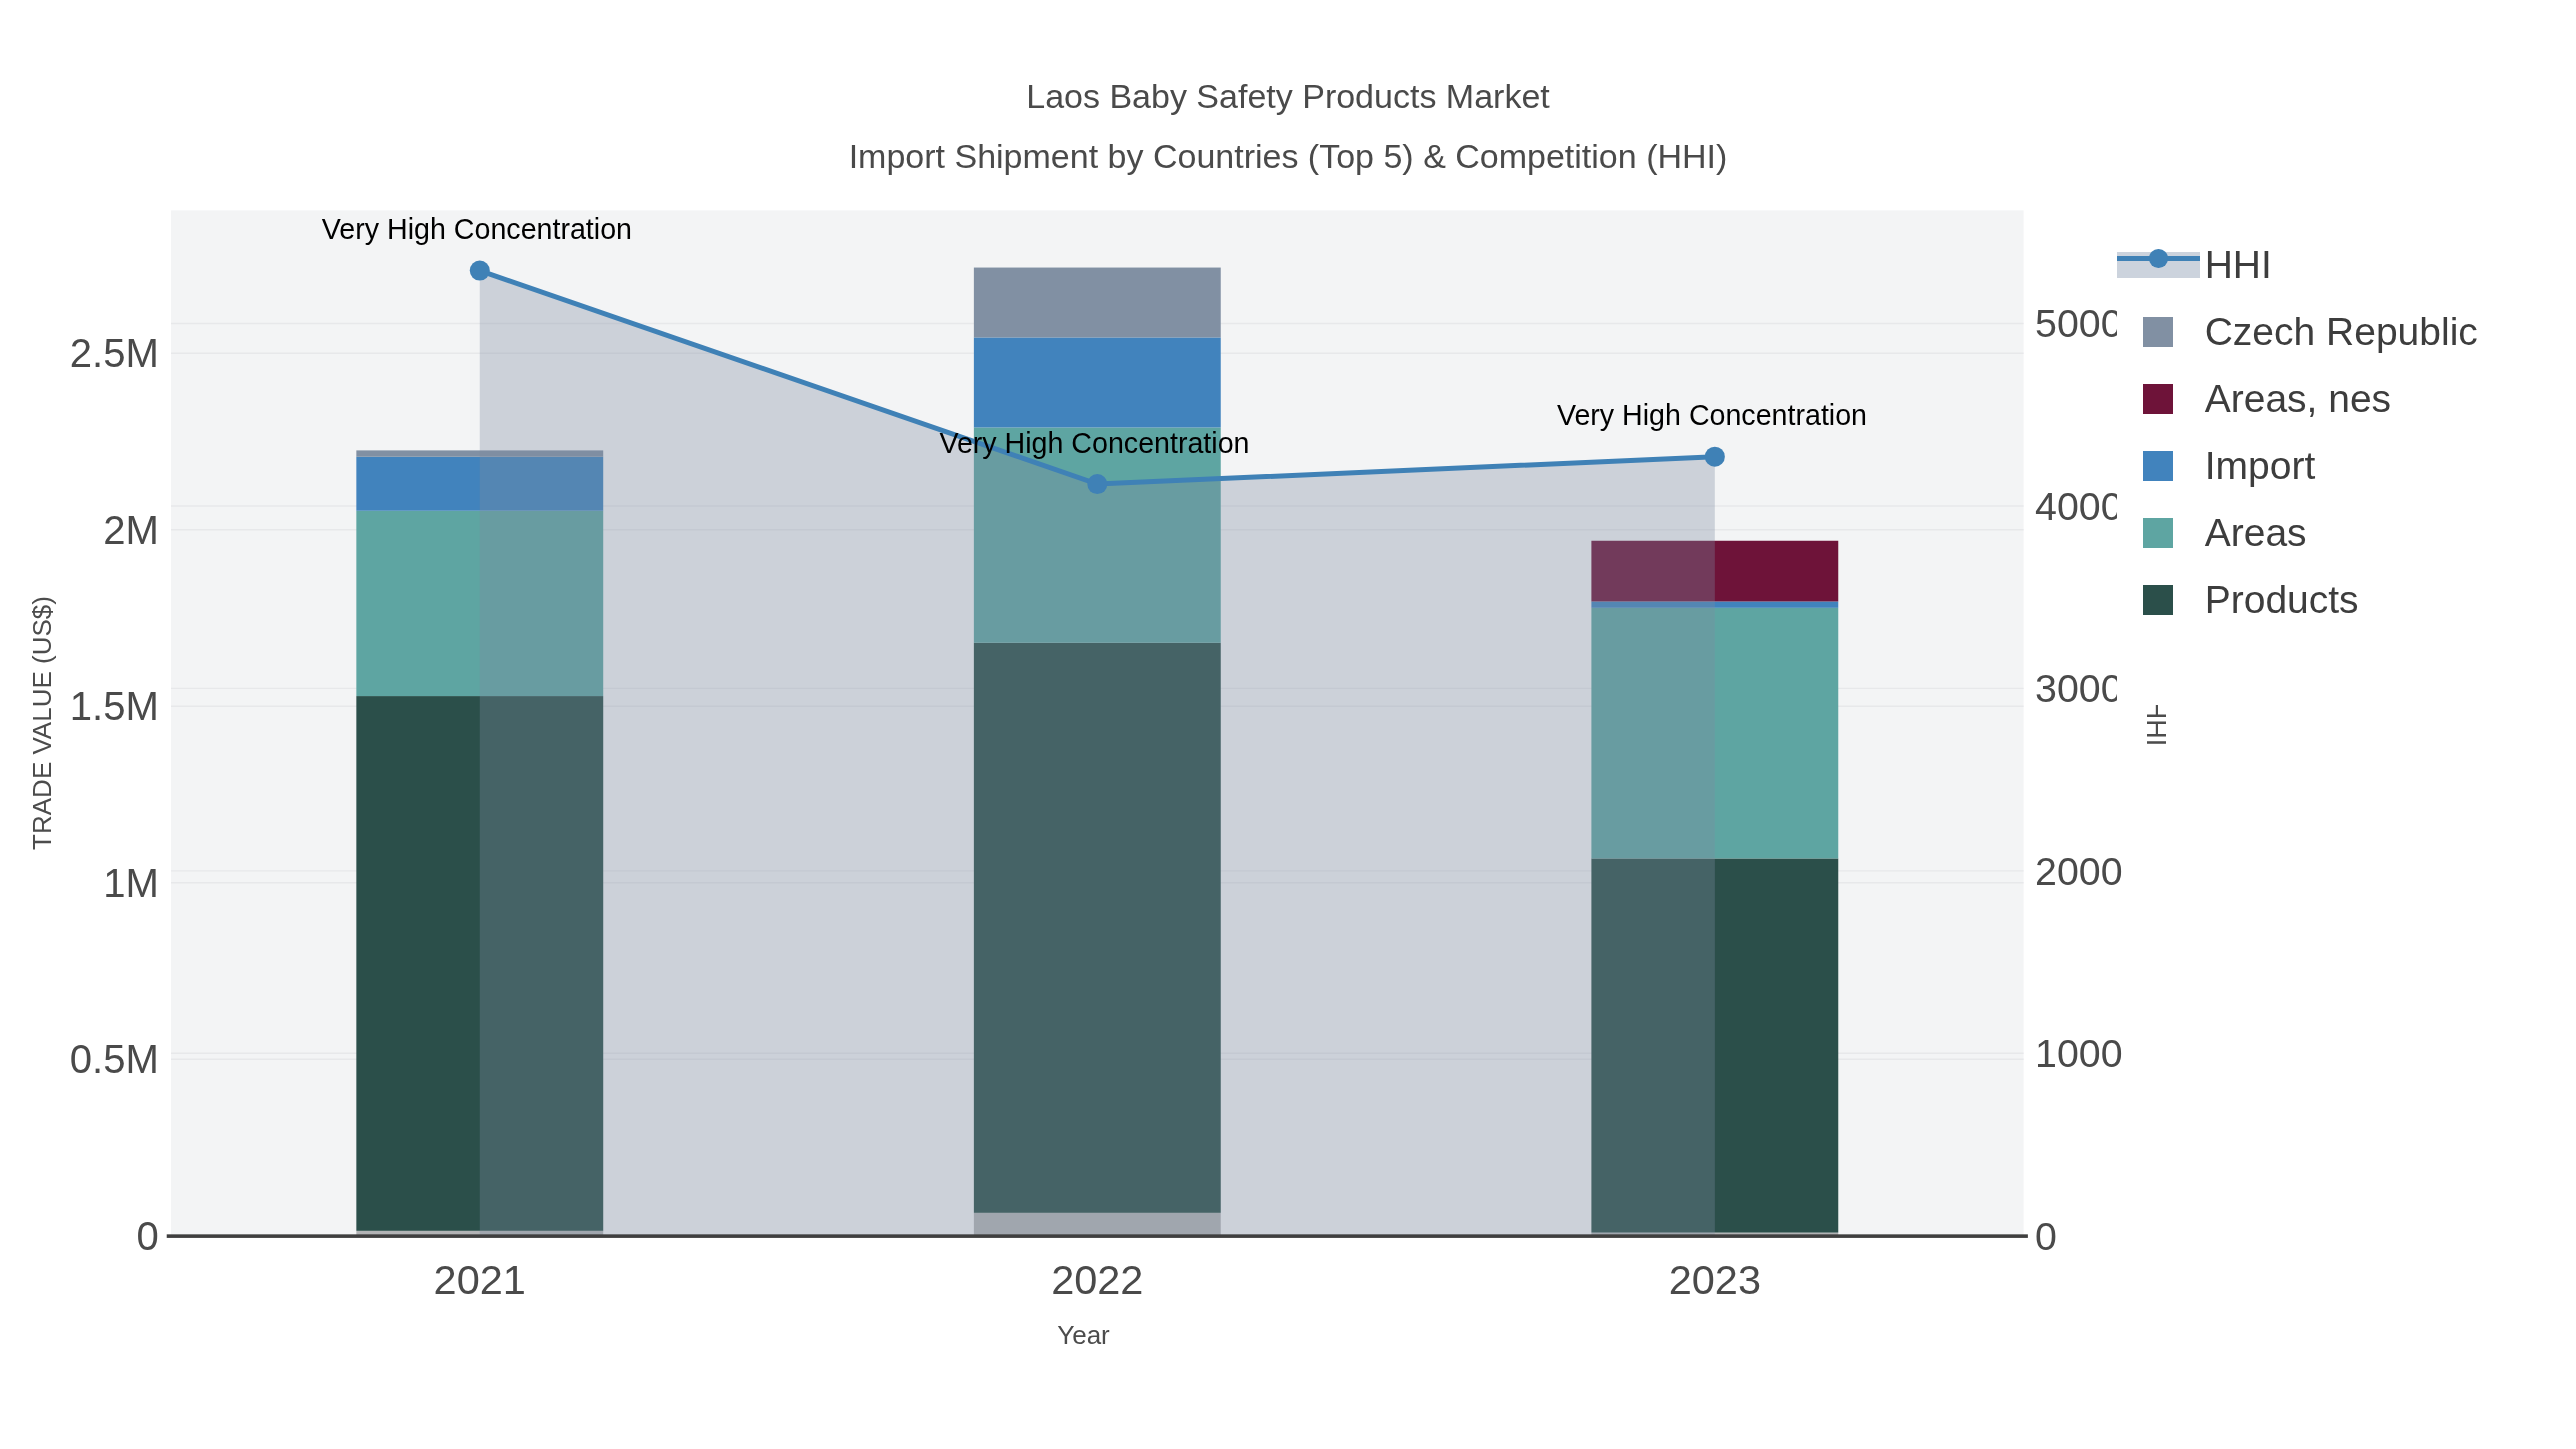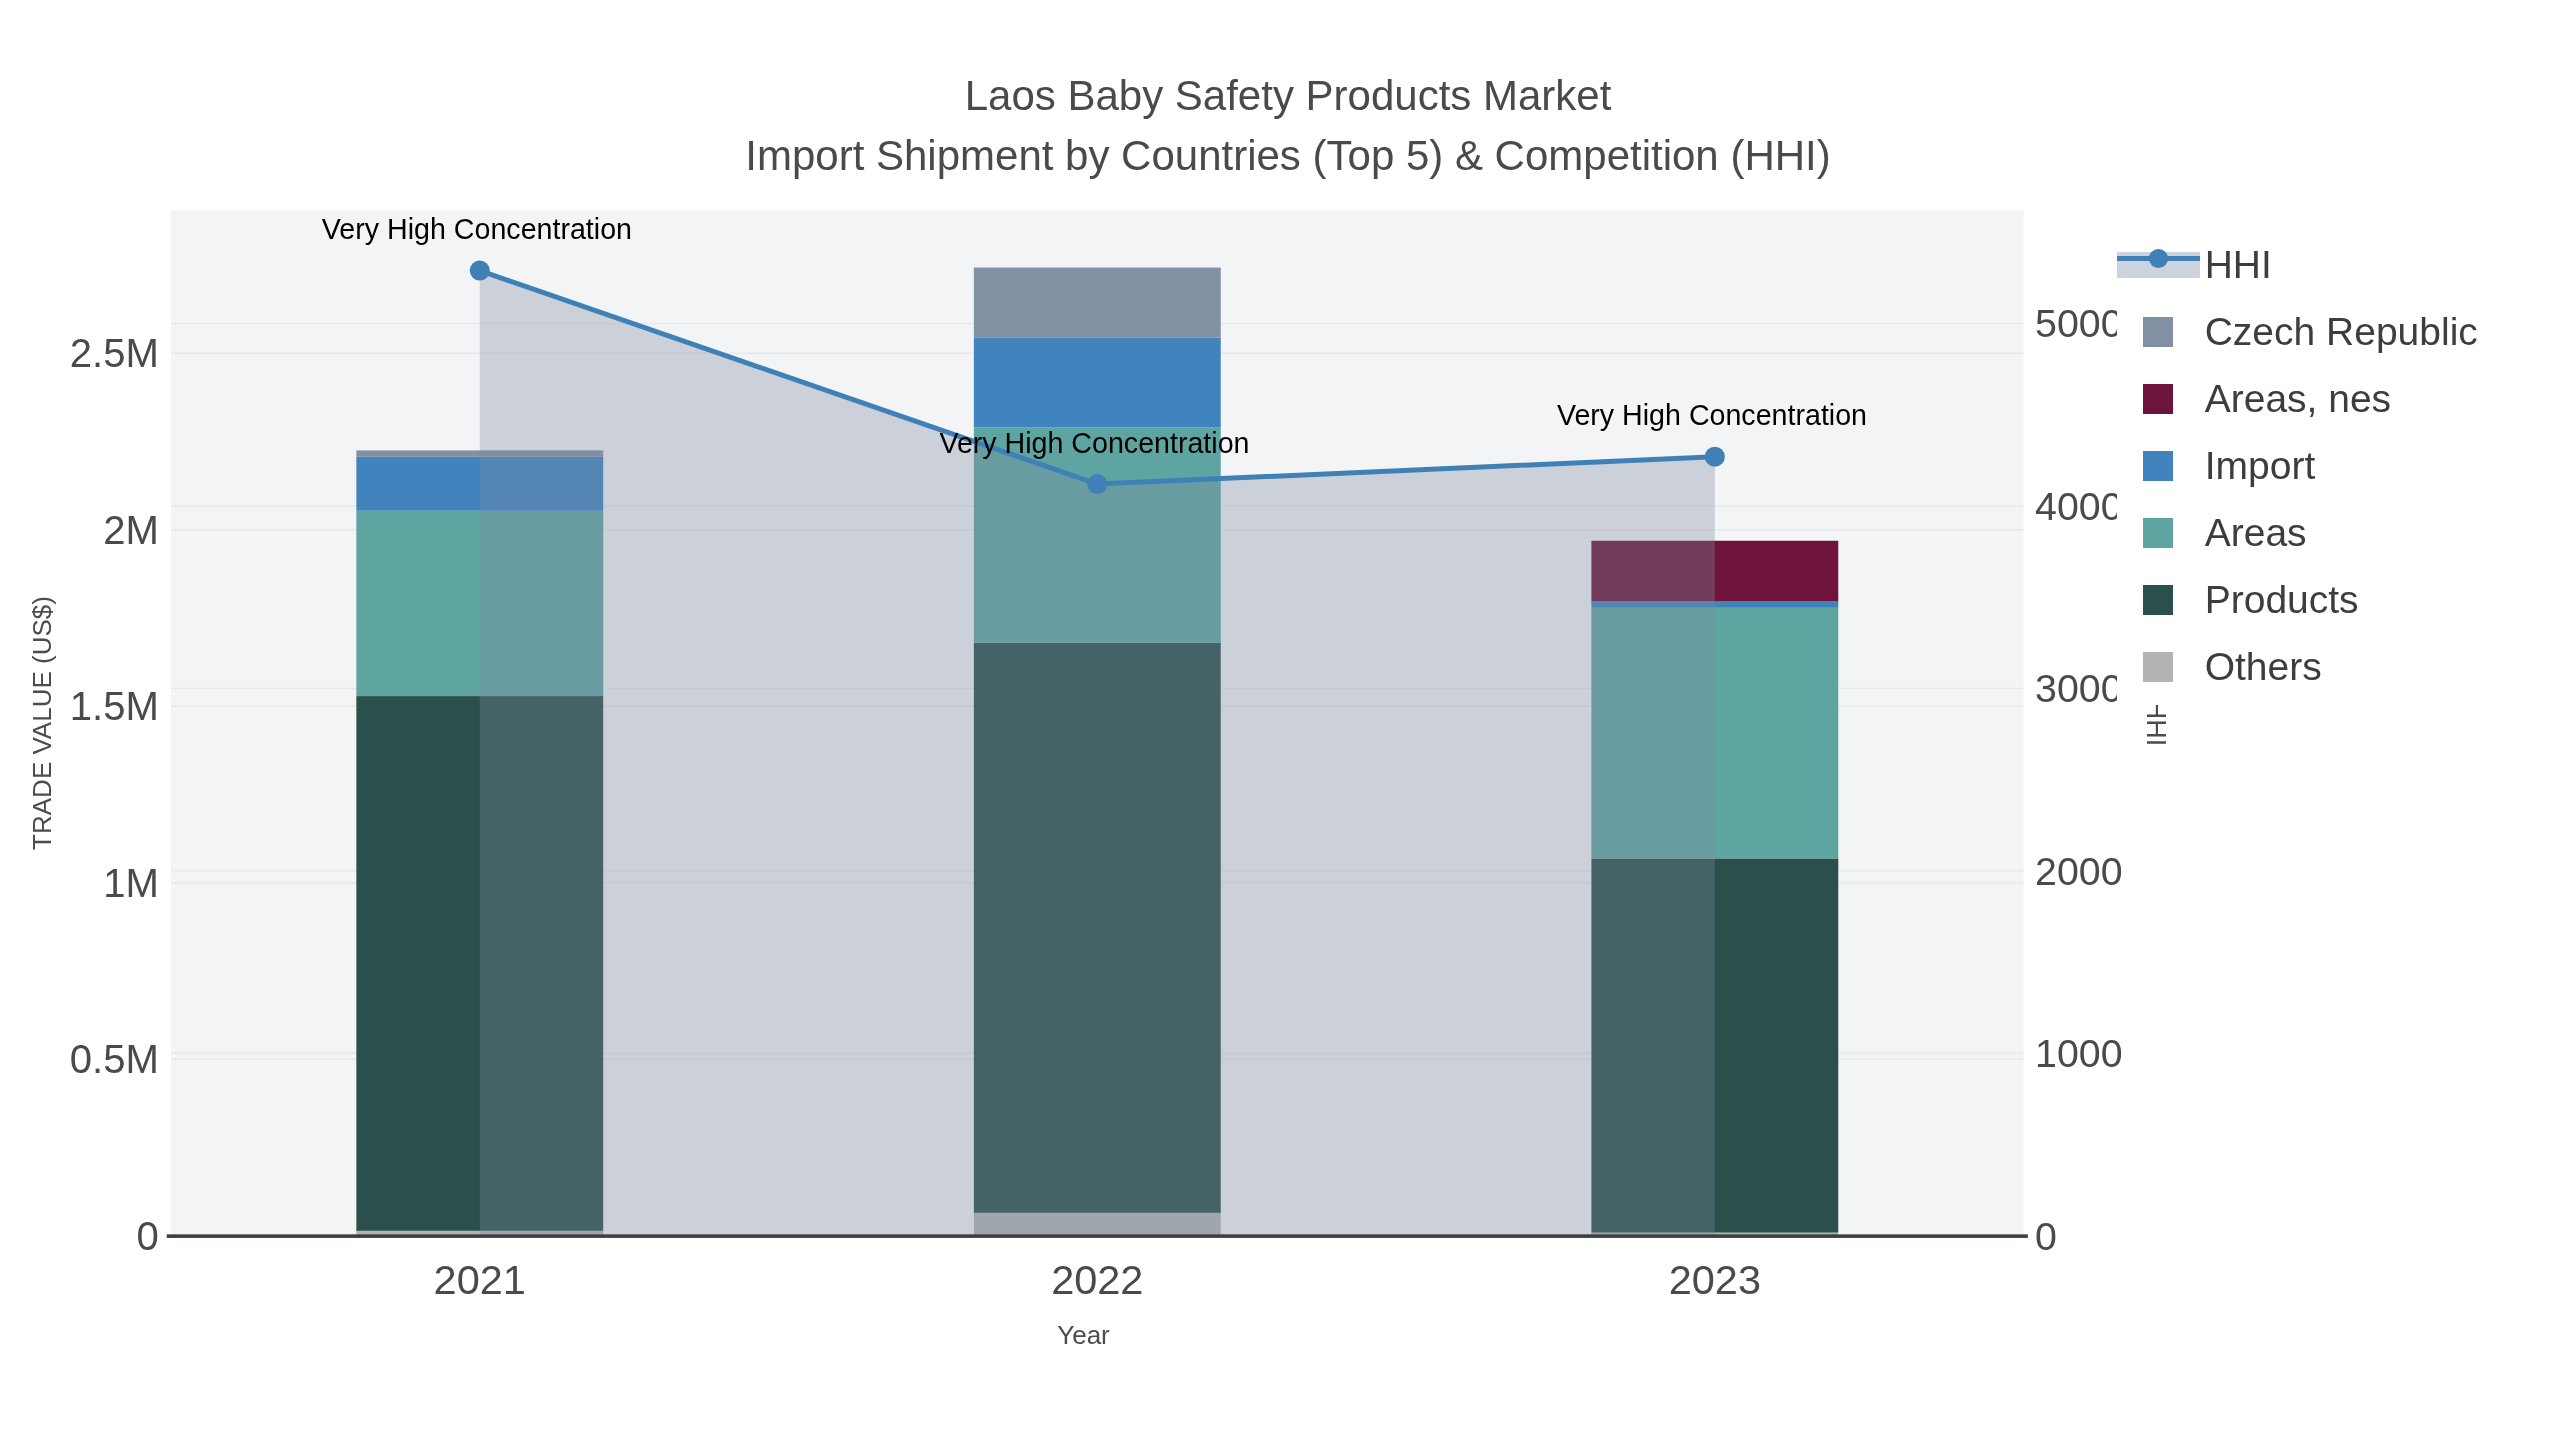--- a/index.html
+++ b/index.html
@@ -2,21 +2,21 @@
 <html style="font-size:11.4px"><head>
 <meta charset="utf-8">
 <style>
   html,body{margin:0;padding:0;background:#ffffff;}
   body{width:2576px;height:1449px;overflow:hidden;font-family:"Liberation Sans",sans-serif;}
   .fig{position:relative;width:2576px;height:1449px;background:#ffffff;}
   svg{position:absolute;left:0;top:0;}
   svg text{font-family:"Liberation Sans",sans-serif;}
 
   .title-block{position:absolute;left:0;top:66px;width:2576px;text-align:center;color:#4a4a4a;}
-  .title-line{font-size:42px;line-height:60px;white-space:nowrap;}
+  .title-line{font-size:34px;line-height:60px;white-space:nowrap;}
 
   .yaxis-title-left{position:absolute;left:42px;top:723px;transform:translate(-50%,-50%) rotate(-90deg);
     font-size:26px;color:#4c4c4c;white-space:nowrap;}
   .yaxis-title-right{position:absolute;left:2155px;top:723px;transform:translate(-50%,-50%) rotate(90deg);
     font-size:27px;color:#4c4c4c;white-space:nowrap;}
   .xaxis-title{position:absolute;left:157px;top:1320px;width:1853px;text-align:center;
     font-size:26px;color:#4c4c4c;}
 
   .legend{position:absolute;left:2117px;top:231px;width:458px;height:474px;background:#ffffff;}
   .lg-row{display:flex;align-items:center;height:67px;cursor:pointer;}
@@ -129,21 +129,15 @@
           <span class="lg-swatch" style="background: rgb(94, 165, 162);"></span>
         </span>
       <span class="lg-label">Areas</span>
     </div>
     <div class="lg-row">
       <span class="lg-sym">
           <span class="lg-swatch" style="background: rgb(43, 79, 74);"></span>
         </span>
       <span class="lg-label">Products</span>
     </div>
-    <div class="lg-row">
-      <span class="lg-sym">
-          <span class="lg-swatch" style="background: rgb(178, 179, 181);"></span>
-        </span>
-      <span class="lg-label">Others</span>
-    </div>
   </div>
 </div>
 
 
 </body></html>

